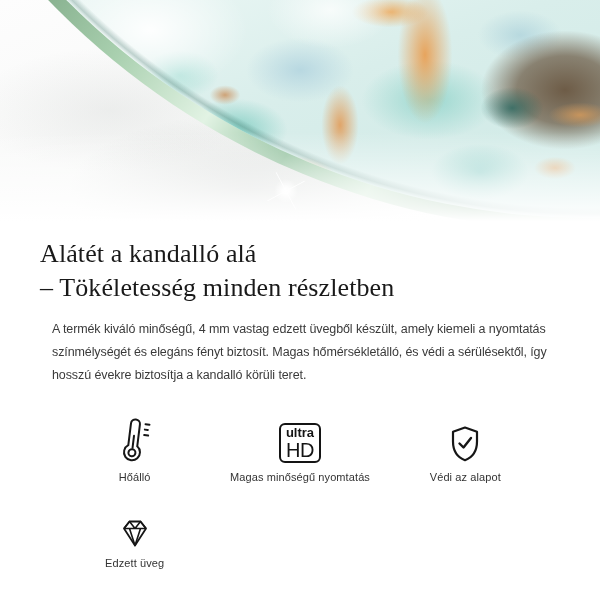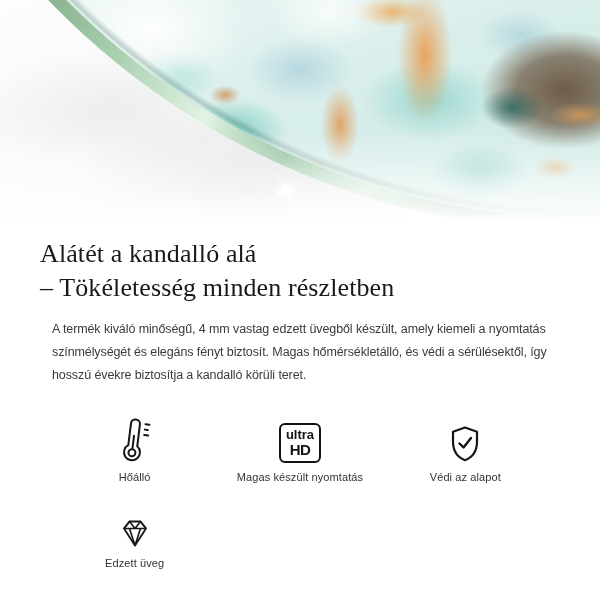--- a/index.html
+++ b/index.html
@@ -101,21 +101,21 @@
   .ink{stroke:#161616;fill:none;}
   .ink-fill{fill:#161616;stroke:none;}
   .uhd{
     box-sizing:border-box;
     border:2.5px solid #141414;border-radius:6px;
     width:42px;height:40px;
     display:flex;flex-direction:column;align-items:center;justify-content:center;
     line-height:1;color:#141414;
   }
   .uhd-top{font-size:13px;font-weight:700;}
-  .uhd-bottom{font-size:15px;font-weight:700;letter-spacing:-0.5px;margin-top:1px;}
+  .uhd-bottom{font-size:20px;font-weight:400;letter-spacing:-0.5px;margin-top:1px;}
   .thermo{transform:rotate(7deg);}
 </style>
 </head>
 <body>
 
 <div class="page">
 
   <div class="photo">
     <div class="glass-edge"></div>
     <div class="marble"></div>
@@ -142,21 +142,21 @@
         <div class="feature-label">Hőálló</div>
       </div>
 
       <div class="feature">
         <div class="icon-box">
           <div class="uhd">
             <span class="uhd-top">ultra</span>
             <span class="uhd-bottom">HD</span>
           </div>
         </div>
-        <div class="feature-label">Magas készült nyomtatás</div>
+        <div class="feature-label">Magas minőségű nyomtatás</div>
       </div>
 
       <div class="feature">
         <div class="icon-box">
           <svg width="32" height="38" viewBox="0 0 32 38">
             <path class="ink" stroke-width="2.2" stroke-linejoin="round" d="M16 2.5 L28 6.8 V16.5 C28 26 23 32.5 16 35.2 C9 32.5 4 26 4 16.5 V6.8 Z"></path>
             <path class="ink" stroke-width="2.4" stroke-linecap="round" stroke-linejoin="round" d="M10.5 18.5 L14.5 22.5 L22 13"></path>
           </svg>
         </div>
         <div class="feature-label">Védi az alapot</div>

